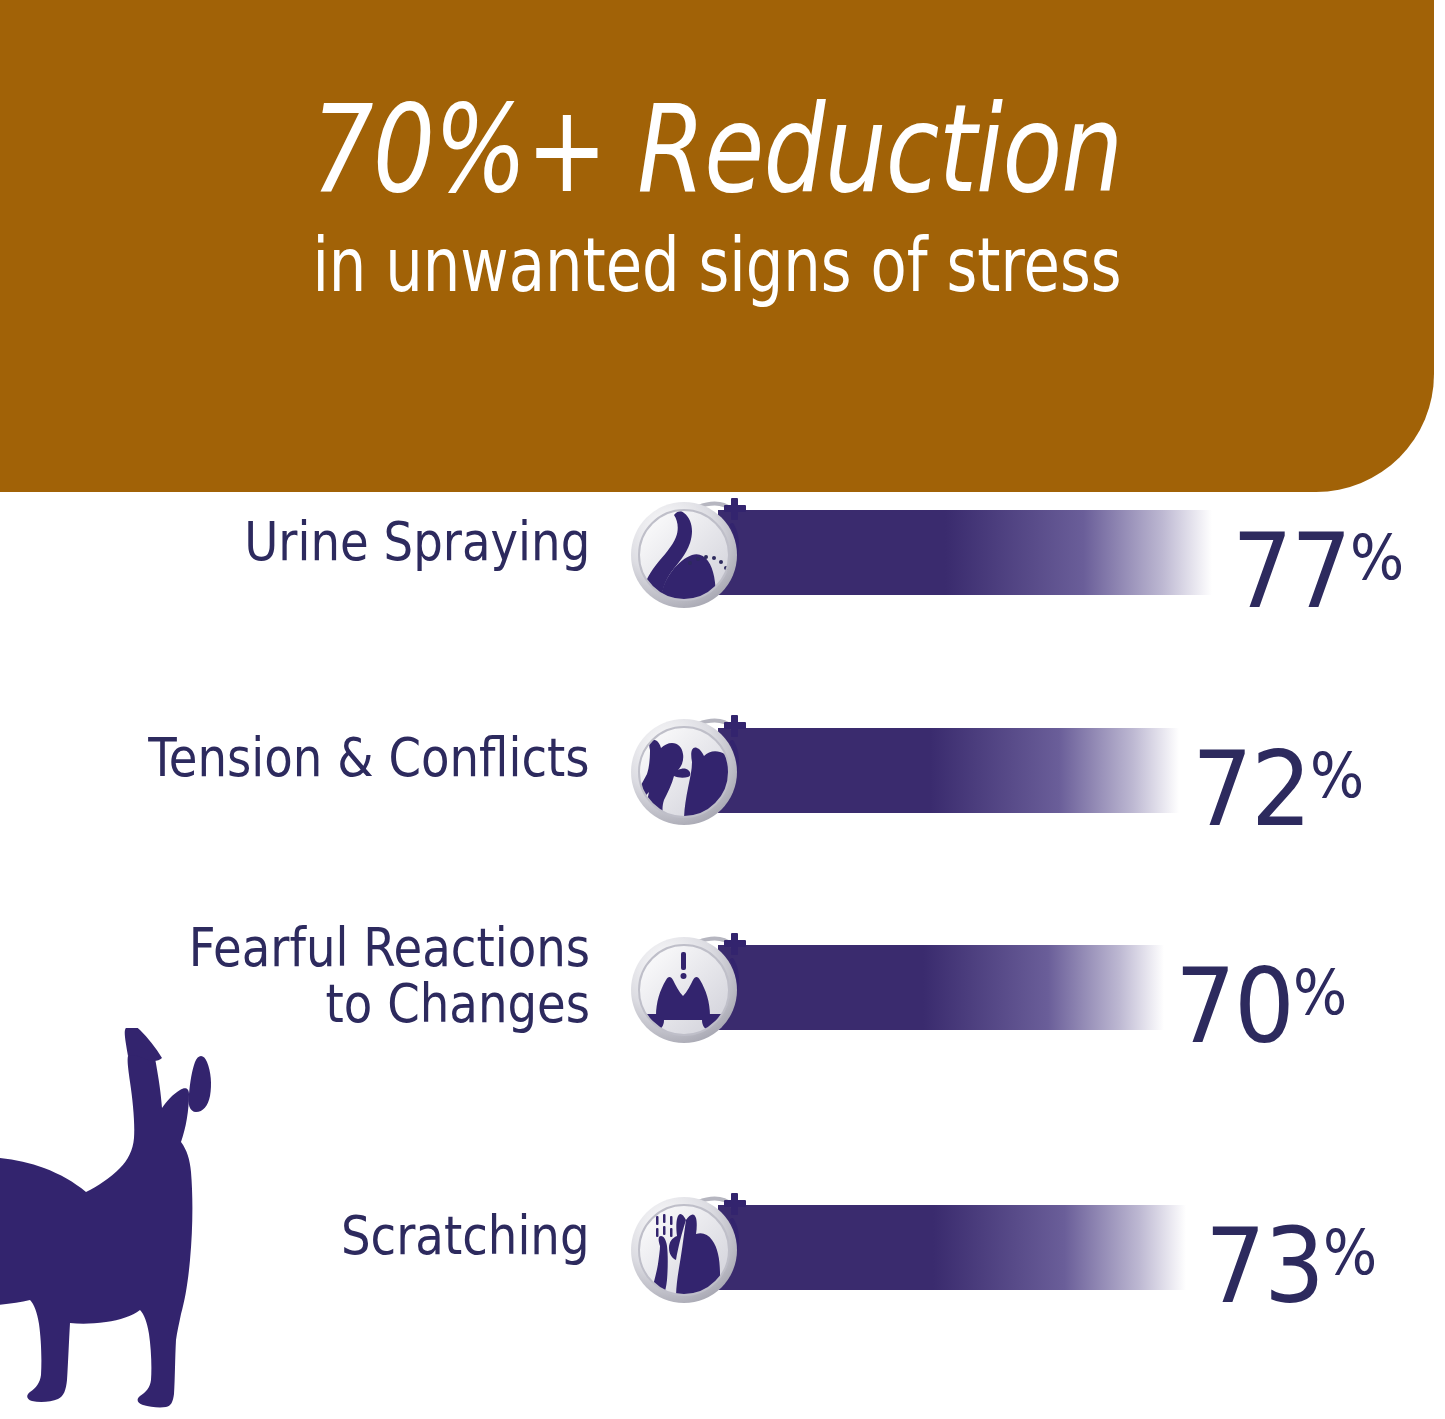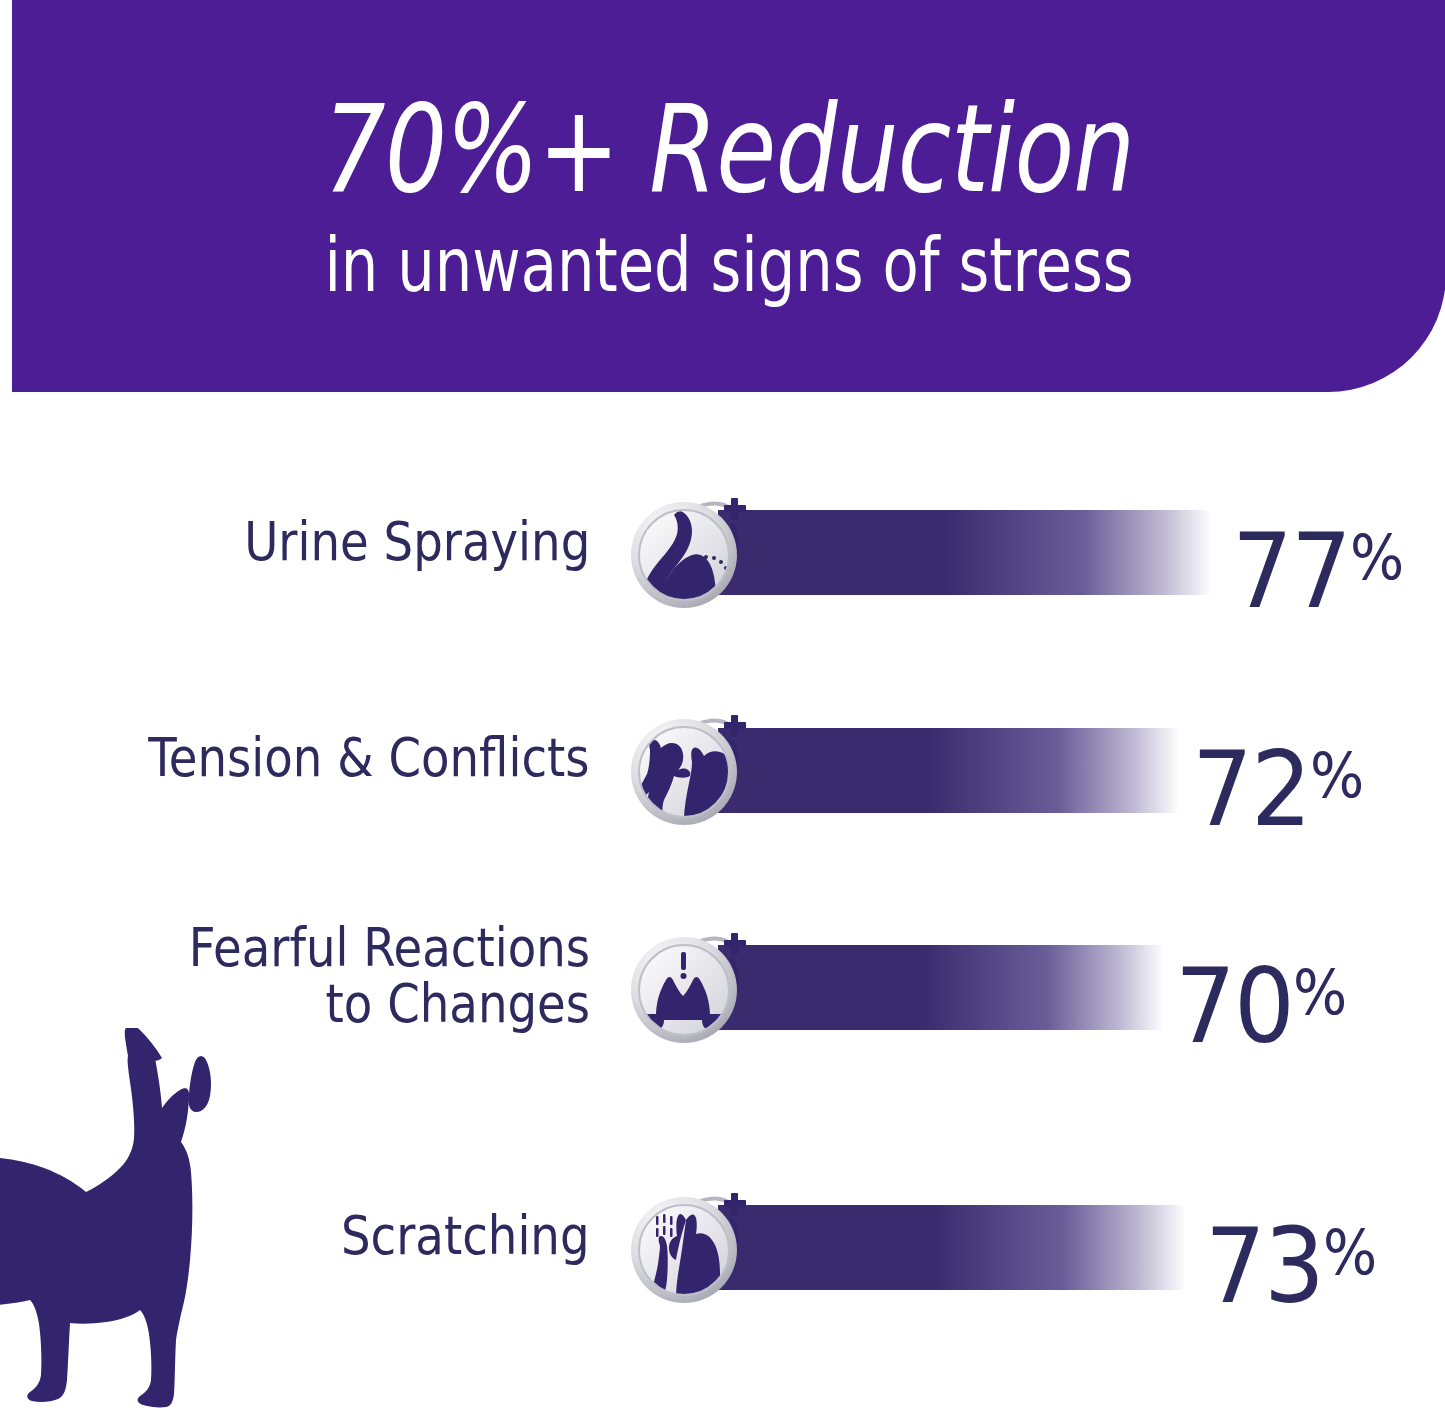--- a/index.html
+++ b/index.html
@@ -7,23 +7,23 @@
   body {
     background:#ffffff;
     font-family:"Liberation Sans", sans-serif;
     position:relative;
     overflow:hidden;
   }
 
   
   #header-banner{
     position:absolute;
-    left:12px; top:0;
-    width:1434px; height:392px;
-    background:#4c1d95;
+    left:0; top:0;
+    width:1434px; height:492px;
+    background:#a16207;
     border-bottom-right-radius:118px;
     z-index:5;
   }
   #headline{
     position:absolute;
     left:0; top:88px;
     width:1434px;
     text-align:center;
     color:#ffffff;
     font-family:"DejaVu Sans", sans-serif;

